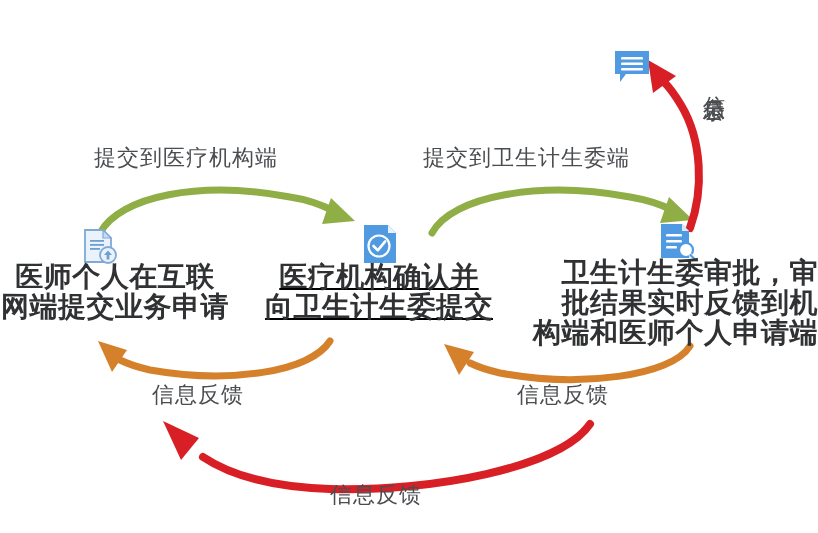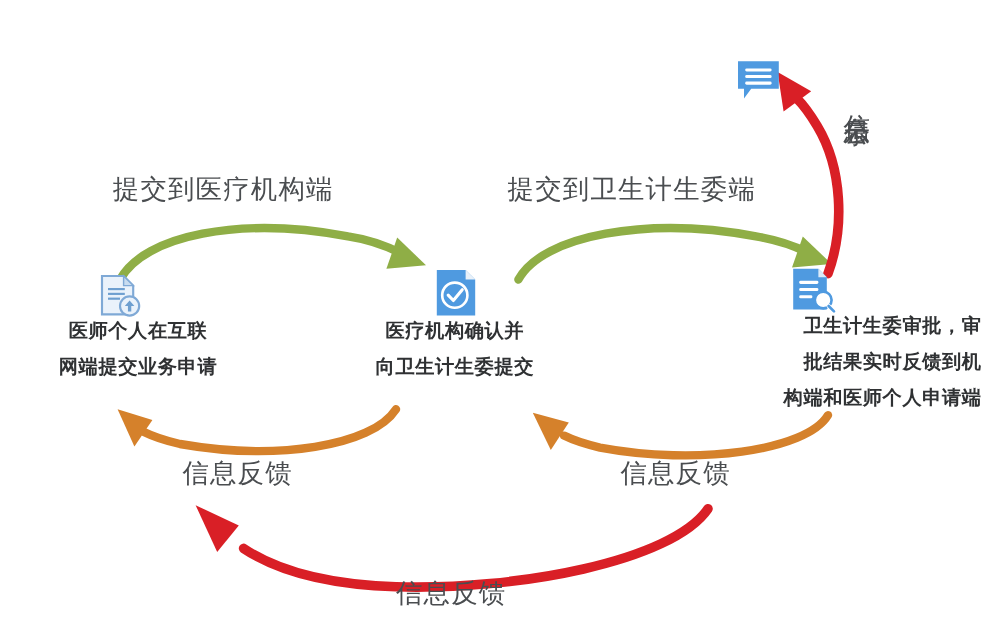--- a/index.html
+++ b/index.html
@@ -6,37 +6,37 @@
   body{
     width:818px;height:533px;background:#ffffff;
     font-family:"Liberation Sans","DejaVu Sans",sans-serif;
     overflow:hidden;position:relative;
   }
   #stage{position:absolute;left:0;top:0;width:818px;height:533px;}
   svg#arrows{position:absolute;left:0;top:0;width:818px;height:533px;}
 
   .node{position:absolute;text-align:center;}
   .node-label{
-    color:#2f3133;font-size:16px;line-height:30px;font-weight:600;
+    color:#2f3133;font-size:28px;line-height:30px;font-weight:600;
     letter-spacing:0.5px;white-space:pre-line;
   }
   .icon{position:absolute;}
 
   .edge-label{
     position:absolute;color:#4a4d50;font-size:22px;line-height:28px;
     font-weight:500;letter-spacing:1px;white-space:nowrap;
   }
   .edge-label.vertical{
     writing-mode:vertical-rl;text-orientation:upright;
     letter-spacing:2px;white-space:pre-line;
   }
 
   
   #node-doctor{left:0px;top:262px;width:230px;}
-  #node-institution{left:262px;top:262px;width:234px;}
+  #node-institution{left:262px;top:262px;width:234px;text-decoration:underline;}
   #node-commission{left:524px;top:258px;width:294px;text-align:right;}
 
   #icon-doctor{left:79px;top:226px;width:40px;height:40px;}
   #icon-institution{left:360px;top:222px;width:40px;height:44px;}
   #icon-commission{left:656px;top:221px;width:42px;height:42px;}
   #icon-bulletin{left:612px;top:48px;width:40px;height:38px;}
 
   #label-submit-institution{left:94px;top:144px;}
   #label-submit-commission{left:423px;top:144px;}
   #label-publicity{left:700px;top:78px;}

